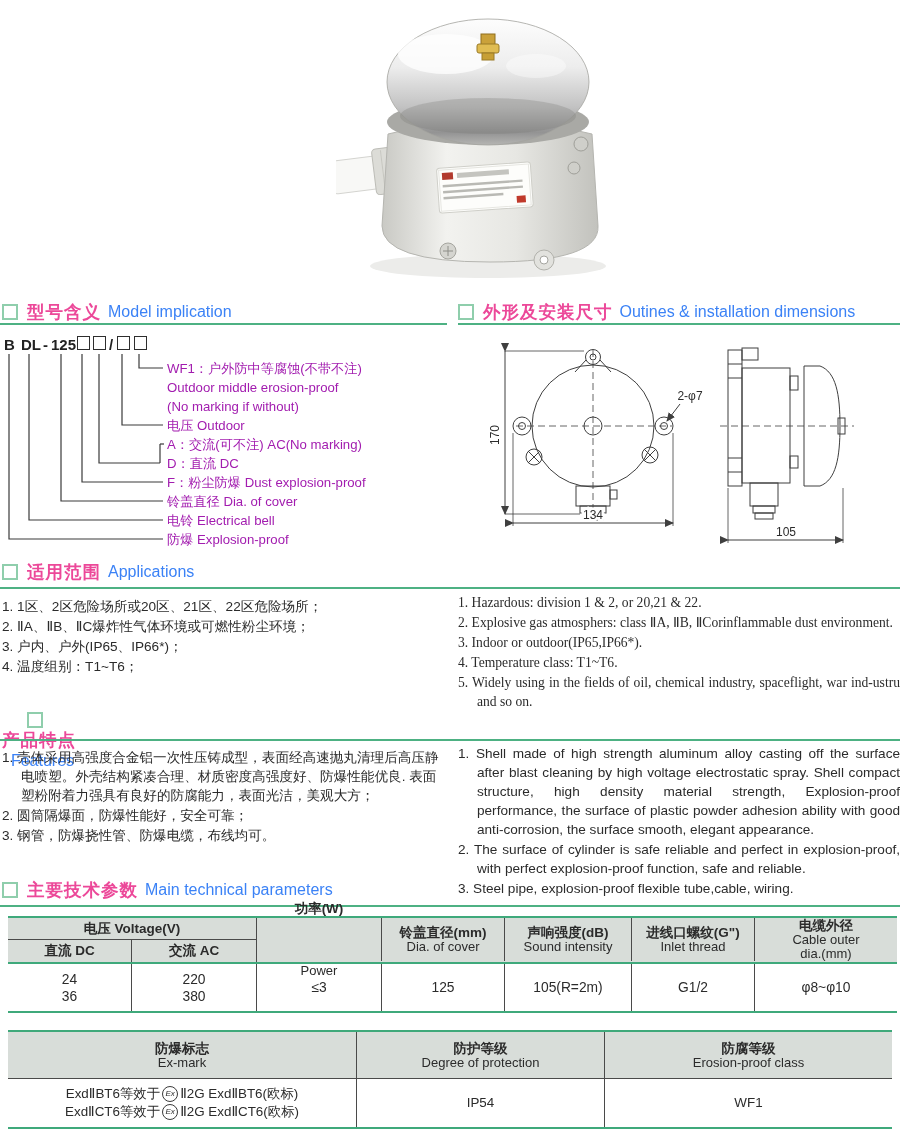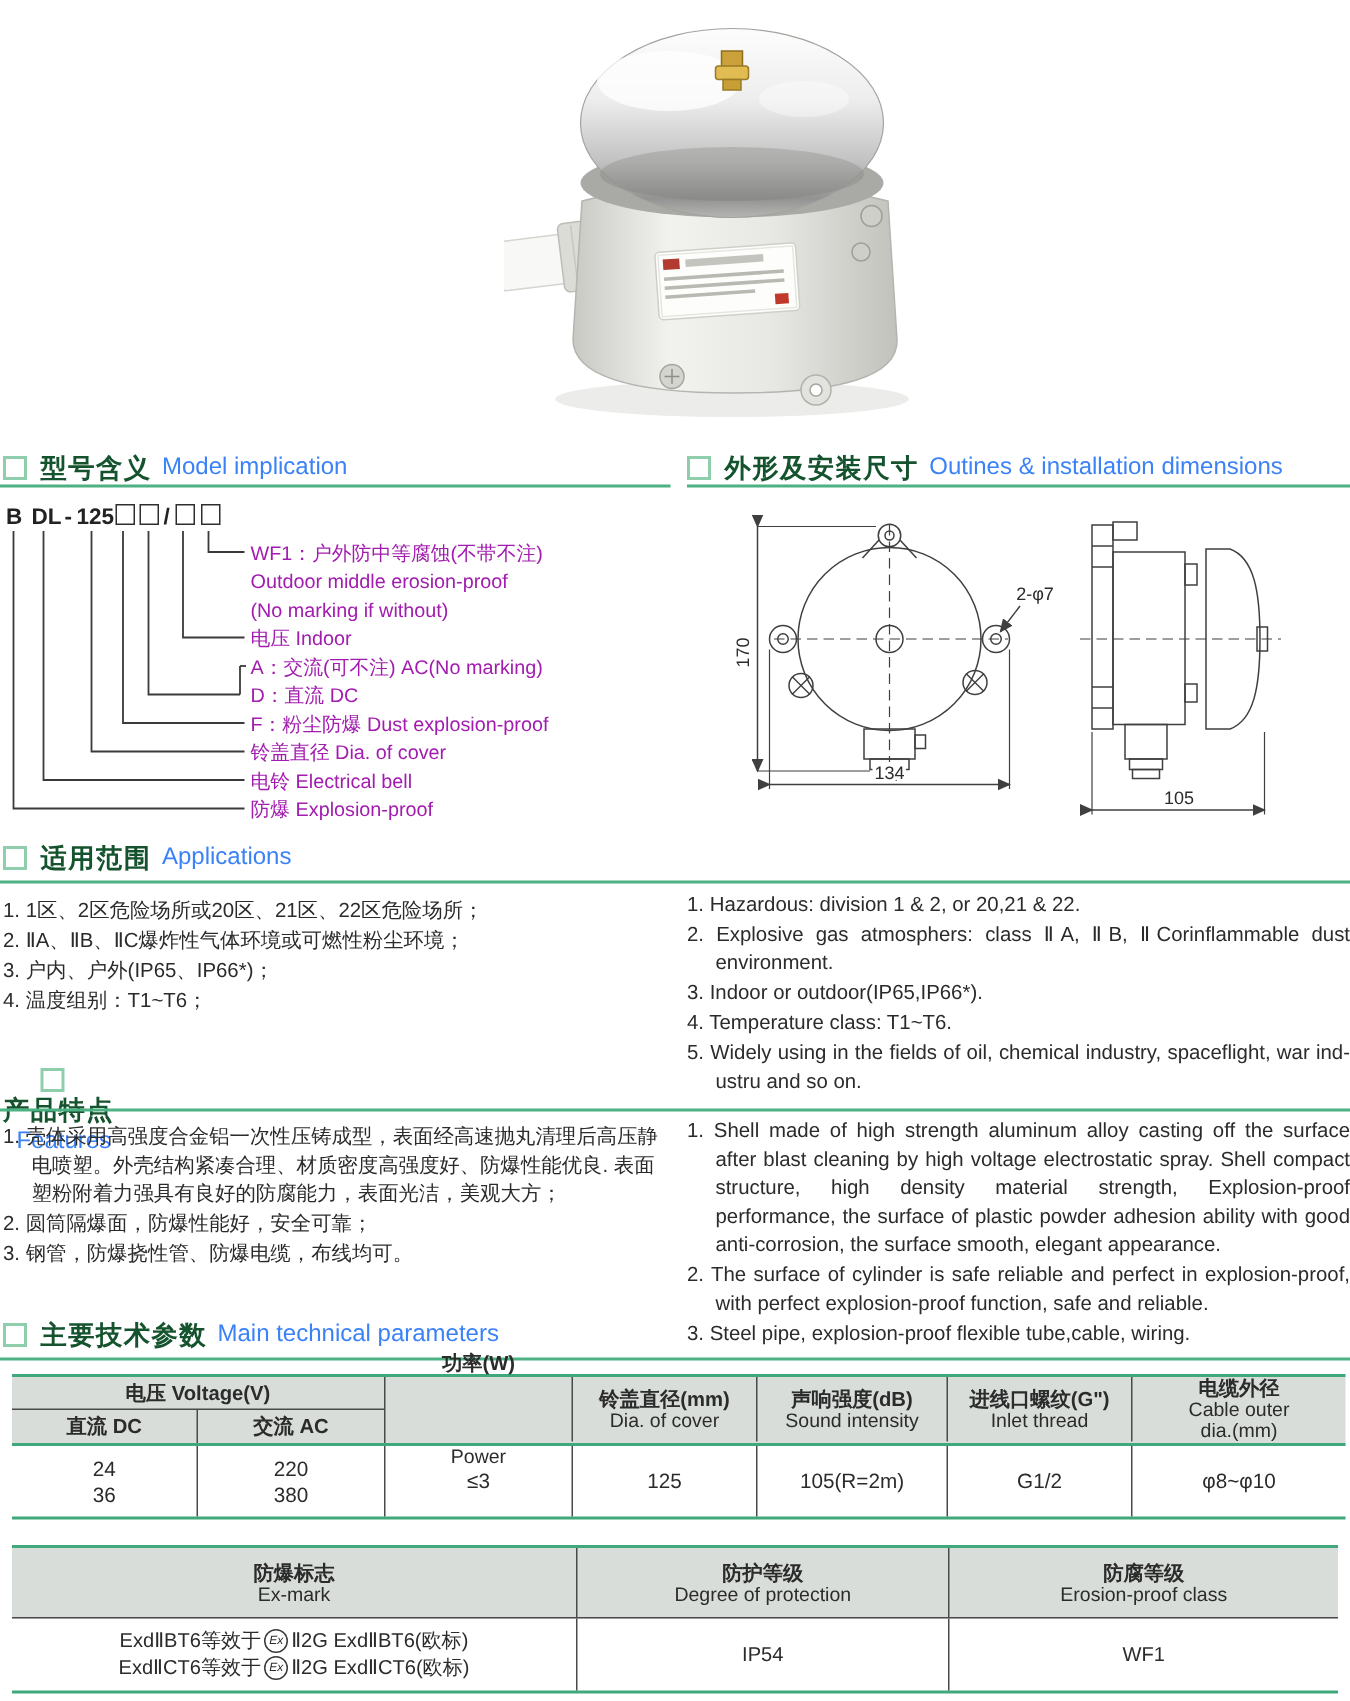--- a/index.html
+++ b/index.html
@@ -1,21 +1,21 @@
 <!DOCTYPE html>
 <html><head>
 <meta charset="utf-8">
 <style>
   html,body{margin:0;padding:0;background:#fff;}
   .page{position:relative;width:900px;height:1134px;background:#ffffff;overflow:hidden;
         font-family:"Liberation Sans","DejaVu Sans",sans-serif;color:#2b2b2b;}
   
   .sec-head{position:absolute;display:flex;align-items:center;height:24px;}
   .sq{display:inline-block;width:12px;height:12px;border:2px solid #8fceac;margin-right:9px;flex:0 0 auto;}
-  .sec-cn{font-weight:bold;font-size:17.5px;color:#14532d;letter-spacing:1px;}
+  .sec-cn{font-weight:bold;font-size:17.5px;color:#ec4899;letter-spacing:1px;}
   .sec-en{font-size:16px;color:#3b82f6;margin-left:7px;}
   .rule{position:absolute;height:2px;background:#4db183;}
   
   .diagram{position:absolute;left:0;top:336px;width:450px;height:215px;}
   .code{position:absolute;top:0;left:0;height:16px;font-size:15px;font-weight:600;color:#222;}
   .code span{position:absolute;top:0;}
   .cbox{position:absolute;top:1px;width:11px;height:12px;border:1.5px solid #2e2e2e;}
   .dlabels div{position:absolute;left:167px;font-size:13.2px;color:#a21caf;white-space:nowrap;line-height:17px;}
   .dlabels div:nth-child(1){top:24px;}
   .dlabels div:nth-child(2){top:43px;}
@@ -44,21 +44,21 @@
   .hcell:last-child{border-right:none;}
   .hcell .cnl{font-size:13.5px;font-weight:600;line-height:15px;}
   .hcell .enl{font-size:13px;line-height:14px;white-space:pre-line;text-align:center;}
   .t1-body{display:flex;height:47px;}
   .t1-body .cell{display:flex;align-items:center;justify-content:center;font-size:13.8px;box-sizing:border-box;border-right:1px solid #4a4a4a;white-space:pre-line;text-align:center;line-height:17px;}
   .t1-body .cell:last-child{border-right:none;}
   .w0{width:124px;}.w1{width:125px;}.w2{width:125px;gap:48px;}.w3{width:123px;}.w4{width:127px;}.w5{width:123px;}.w6{flex:1;}
   .t2{position:absolute;left:8px;top:1030px;width:884px;border-top:2px solid #3fa97b;border-bottom:2px solid #3fa97b;}
   .t2-head{display:flex;background:#d8ddd9;border-bottom:1px solid #4a4a4a;height:46px;}
   .t2-head .hcell{height:auto;}
-  .u0{width:377px;}.u1{width:248px;}.u2{flex:1;}
+  .u0{width:349px;}.u1{width:248px;}.u2{flex:1;}
   .t2-body{display:flex;height:48px;}
   .t2-body .cell{display:flex;flex-direction:column;align-items:center;justify-content:center;font-size:13.4px;box-sizing:border-box;border-right:1px solid #4a4a4a;line-height:18px;}
   .t2-body .cell:last-child{border-right:none;}
   .exline{display:flex;align-items:center;white-space:nowrap;}
   .exsym{display:inline-flex;align-items:center;justify-content:center;width:14px;height:14px;border:1.2px solid #3a3a3a;border-radius:50%;font-size:8px;font-style:italic;margin:0 2px;flex:0 0 auto;}
   svg{display:block;}
   .abs{position:absolute;}
 </style>
 </head>
 <body>
@@ -155,21 +155,21 @@
       <span class="cbox" style="left:77px;"></span>
       <span class="cbox" style="left:93px;"></span>
       <span style="left:109px;">/</span>
       <span class="cbox" style="left:117px;"></span>
       <span class="cbox" style="left:134px;"></span>
     </div>
     <div class="dlabels">
       <div>WF1：户外防中等腐蚀(不带不注)</div>
       <div>Outdoor middle erosion-proof</div>
       <div>(No marking if without)</div>
-      <div>电压  Indoor</div>
+      <div>电压  Outdoor</div>
       <div>A：交流(可不注)  AC(No marking)</div>
       <div>D：直流  DC</div>
       <div>F：粉尘防爆  Dust explosion-proof</div>
       <div>铃盖直径  Dia. of cover</div>
       <div>电铃  Electrical bell</div>
       <div>防爆  Explosion-proof</div>
     </div>
   </div>
 
   <div class="sec-head" style="left:458px;top:300px;">
@@ -253,21 +253,21 @@
     <span class="sec-cn">适用范围</span>
     <span class="sec-en">Applications</span>
   </div>
   <div class="rule" style="left:0;top:587px;width:900px;"></div>
   <div class="list" style="left:2px;top:597px;width:442px;">
       <div class="list-item">1. 1区、2区危险场所或20区、21区、22区危险场所；</div>
       <div class="list-item">2. ⅡA、ⅡB、ⅡC爆炸性气体环境或可燃性粉尘环境；</div>
       <div class="list-item">3. 户内、户外(IP65、IP66*)；</div>
       <div class="list-item">4. 温度组别：T1~T6；</div>
     </div>
-  <div class="list en" style="left:458px;top:593px;width:442px;">
+  <div class="list en" style="left:458px;top:593px;width:442px;font-family:Liberation Serif, serif;">
       <div class="list-item">1. Hazardous: division 1 &amp; 2, or 20,21 &amp; 22.</div>
       <div class="list-item">2. Explosive gas atmosphers: class ⅡA, ⅡB, ⅡCorinflammable dust environment.</div>
       <div class="list-item">3. Indoor or outdoor(IP65,IP66*).</div>
       <div class="list-item">4. Temperature class: T1~T6.</div>
       <div class="list-item">5. Widely using in the fields of oil, chemical industry, spaceflight, war ind-ustru and so on.</div>
     </div>
 
   <div class="sec-head" style="left:2px;top:712px;flex-direction:column;">
     <span class="sq"></span>
     <span class="sec-cn">产品特点</span>

